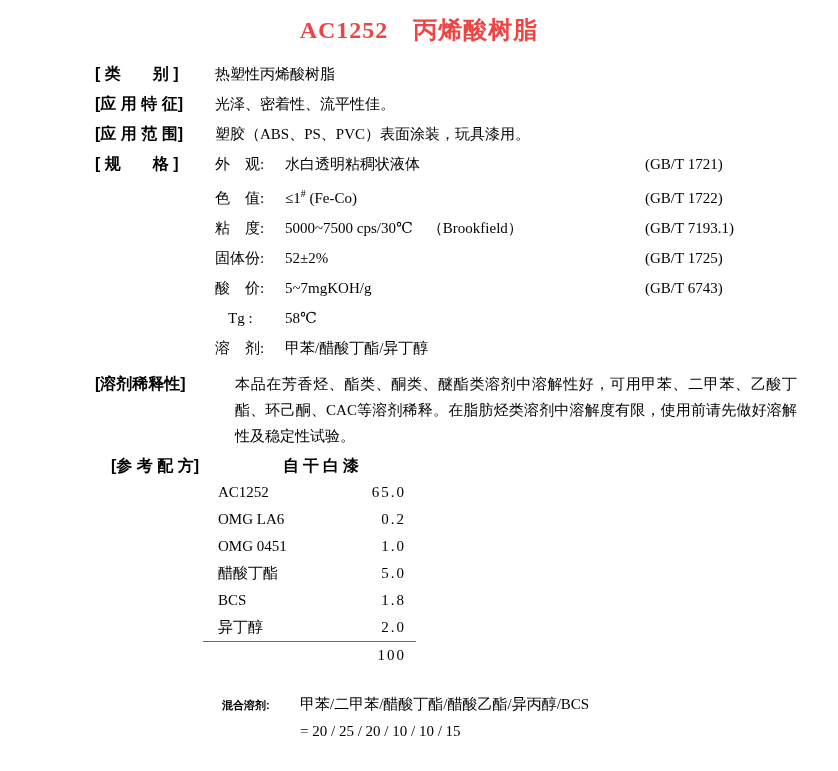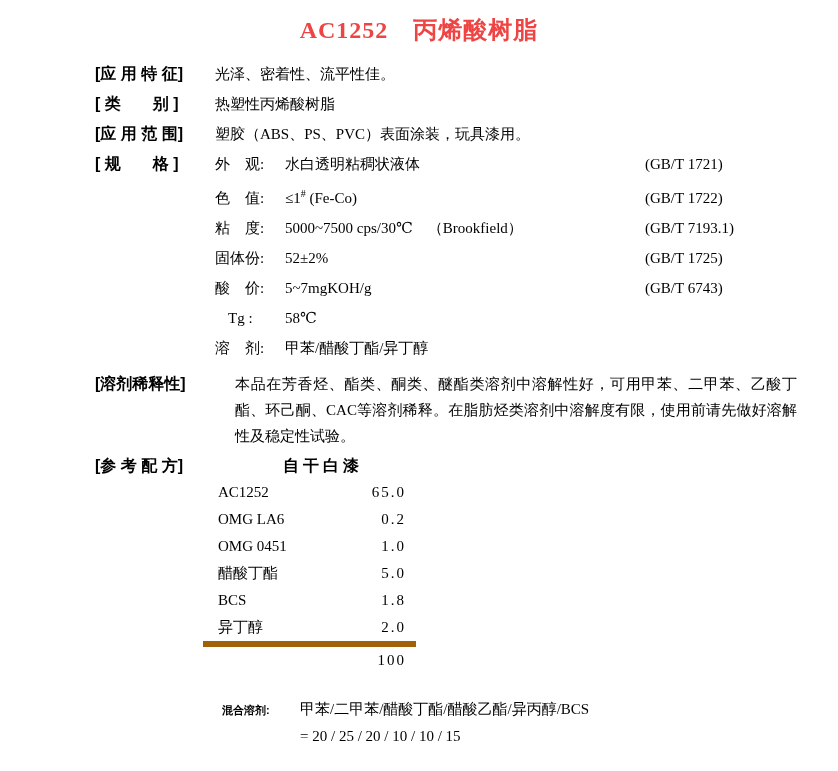--- a/index.html
+++ b/index.html
@@ -41,31 +41,31 @@
   .spec-val { flex: 1; }
   .spec-std { flex: none; width: 193px; }
   sup.hash { font-size: 10px; vertical-align: super; }
   .solub { margin-top: 8px; display: flex; align-items: flex-start; gap: 20px; }
   .solub .lbl { line-height: 26px; }
   .solub-text {
     width: 562px;
     line-height: 26px;
     text-align: justify;
   }
-  .formula-header { margin-top: 4px; line-height: 26px; }
+  .formula-header { margin-top: 4px; line-height: 26px; text-align: center; }
   .formula-title {
     margin-left: 68px;
     font-weight: bold;
     font-size: 16px;
     letter-spacing: 4px;
     font-family: "Liberation Sans", "DejaVu Sans", sans-serif;
   }
   .formula-table { margin-left: 203px; width: 213px; }
   .f-row { display: flex; line-height: 27px; align-items: flex-start; }
-  .f-row.last { border-bottom: 6px solid #a16207; }
+  .f-row.last { border-bottom: 1px solid #a16207; }
   .f-name { flex: 1; padding-left: 15px; }
   .f-val { flex: none; width: 80px; text-align: right; padding-right: 10px; letter-spacing: 2px; }
   .f-total { line-height: 27px; text-align: right; padding-right: 10px; letter-spacing: 2px; }
   .mixed { margin-top: 22px; margin-left: 222px; }
   .mixed-line1 { display: flex; line-height: 26px; align-items: baseline; }
   .mixed-lbl {
     flex: none;
     width: 78px;
     font-weight: bold;
     font-size: 11px;
@@ -76,26 +76,26 @@
 </style>
 </head>
 <body>
 
 <div class="page">
 
   <div class="title">AC1252　丙烯酸树脂</div>
 
   <div class="top-block">
     <div class="row">
+      <span class="lbl">[ 类　　别 ]</span>
+      <span class="val">热塑性丙烯酸树脂</span>
+    </div>
+    <div class="row">
       <span class="lbl">[应 用 特 征]</span>
       <span class="val">光泽、密着性、流平性佳。</span>
-    </div>
-    <div class="row">
-      <span class="lbl">[ 类　　别 ]</span>
-      <span class="val">热塑性丙烯酸树脂</span>
     </div>
     <div class="row">
       <span class="lbl">[应 用 范 围]</span>
       <span class="val">塑胶（ABS、PS、PVC）表面涂装，玩具漆用。</span>
     </div>
   </div>
 
   <div>
     <div class="row">
       <span class="lbl">[ 规　　格 ]</span>

